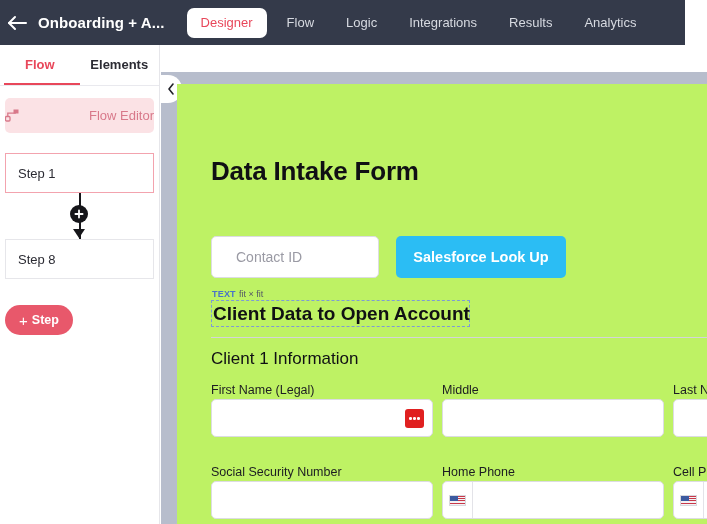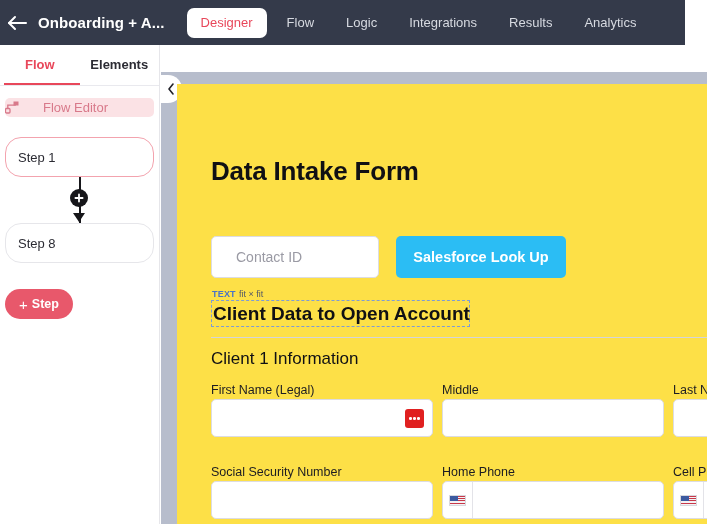--- a/index.html
+++ b/index.html
@@ -79,35 +79,35 @@
     left: 4px; bottom: 0;
     width: 76px; height: 2px;
     background: #e8475a;
   }
   #panel-divider {
     height: 1px; background: #e9e9ee;
     margin: 0;
   }
   #flow-editor-btn {
     margin: 12px 5px 0 5px;
-    height: 19px;
+    height: 35px;
     background: #fbe2e5;
     border-radius: 5px;
-    display: flex; align-items: center; justify-content: flex-start;
+    display: flex; align-items: center; justify-content: space-between;
     gap: 24px;
     color: #d8798a;
     font-size: 13px;
   }
   #flow-editor-btn svg { display:block; }
 
   .step-box {
     margin: 0 5px;
     height: 40px;
     border: 1px solid #e6e6ea;
-    border-radius: 16px;
+    border-radius: 0;
     display: flex; align-items: center;
     padding-left: 12px;
     font-size: 13px;
     color: #2b2b33;
     background: #fff;
   }
   .step-box.selected { border-color: #f3a3ae; }
   #step1-wrap { margin-top: 20px; }
 
   #connector {
@@ -163,21 +163,21 @@
     border-radius: 0 14px 14px 0;
     display: flex; align-items: center; justify-content: center;
   }
   #collapse-btn svg { display: block; }
 
   
   #canvas {
     position: absolute;
     left: 177px; top: 84px;
     width: 530px; height: 440px;
-    background: #fde047;
+    background: #bef264;
     overflow: hidden;
   }
   #form-title {
     position: absolute; left: 34px; top: 72px;
     font-size: 26px; font-weight: bold; color: #101014;
     letter-spacing: -.2px;
   }
   #contact-id-input {
     position: absolute; left: 34px; top: 152px;
     width: 168px; height: 42px;

